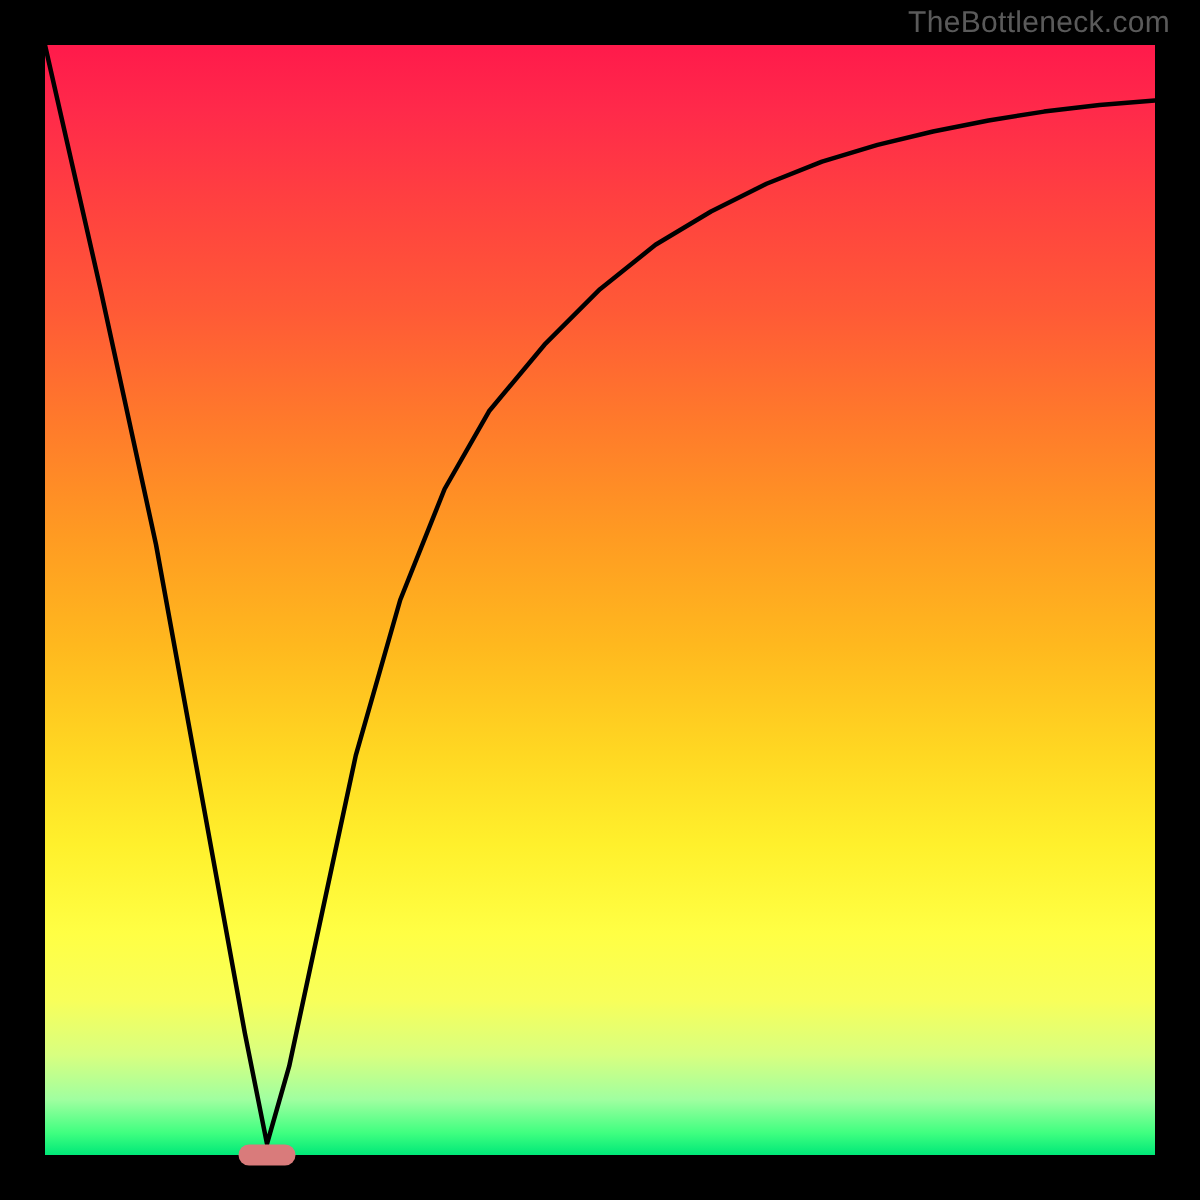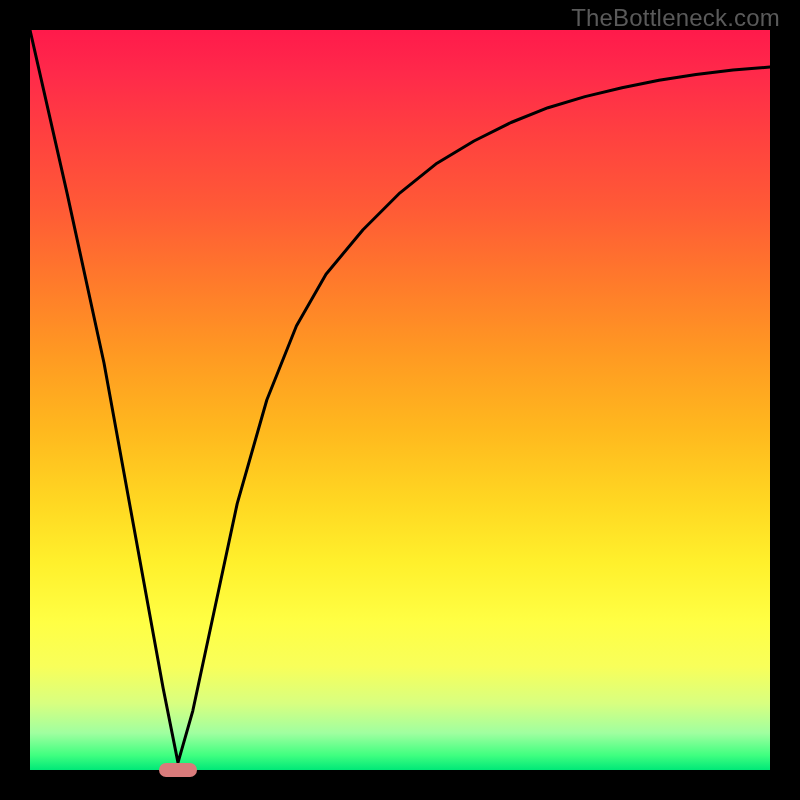--- a/index.html
+++ b/index.html
@@ -41,21 +41,21 @@
       #a0ffa0 95%,
       #40ff80 98%,
       #00e878 100%
     );
   }
   .watermark {
     position: absolute;
     top: 4px;
     right: 20px;
     color: #5a5a5a;
-    font-size: 24px;
+    font-size: 20px;
     font-weight: 500;
     letter-spacing: 0.2px;
     user-select: none;
   }
   svg.curve {
     position: absolute;
     left: 0;
     top: 0;
     width: 740px;
     height: 740px;

